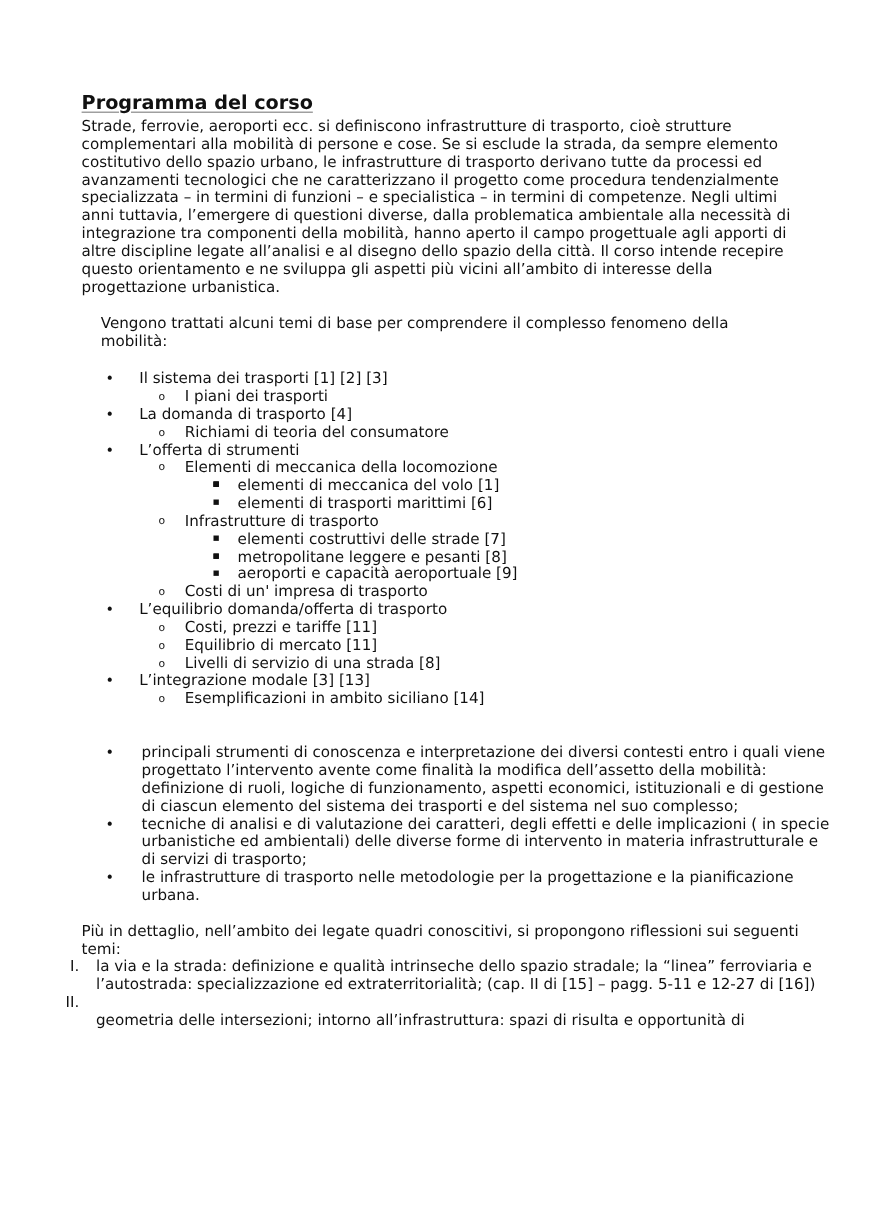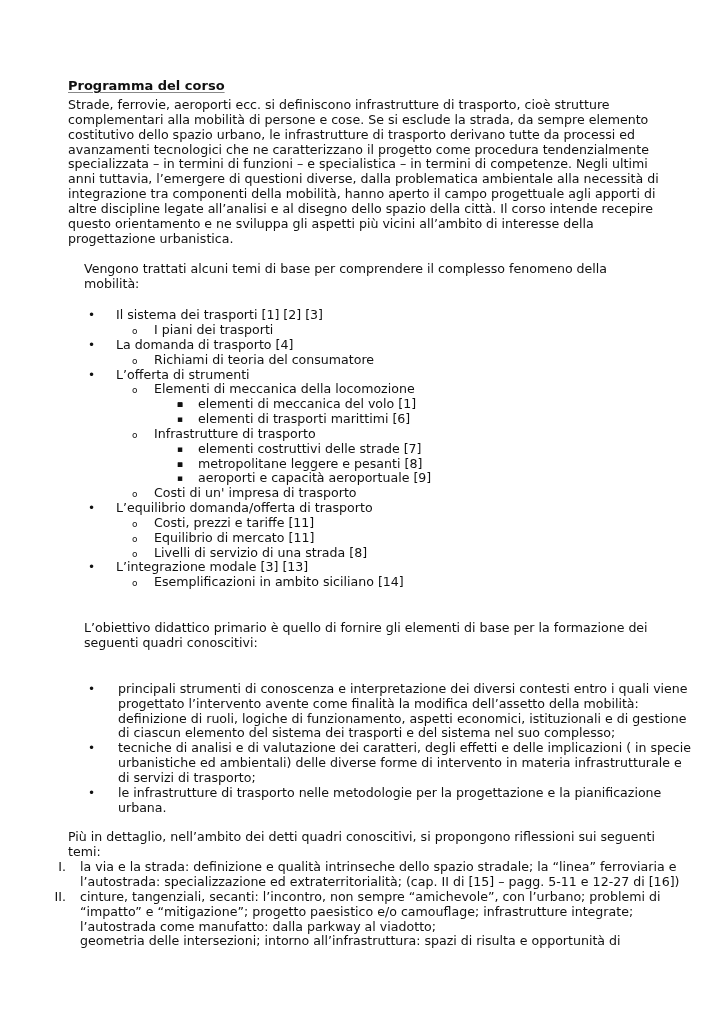--- a/index.html
+++ b/index.html
@@ -7,21 +7,21 @@
       width: 724px; height: 1024px; overflow: hidden; position: relative;
       font-family: "DejaVu Sans", sans-serif; color: #111;
       font-size: 12.6px;
     }
     .page { position: absolute; left: 68px; top: 64px; width: 600px; }
     .title {
       font-weight: bold; font-size: 13.4px; margin: 0; line-height: 18px;
       letter-spacing: -0.05px;
     }
     .subtitle {
-      font-size: 13px; margin: 12px 0 0 0; line-height: 20px;
+      font-size: 16px; margin: 12px 0 0 0; line-height: 20px;
       text-decoration: underline; text-decoration-color: #888; text-underline-offset: 2px;
     }
     .para { margin: 2px 0 0 0; line-height: 14.85px; }
     .lead { margin: 16px; line-height: 14.85px; }
     ul.topics { list-style: none; margin: 0; padding: 0; }
     .l1, .l2, .l3 { position: relative; line-height: 14.85px; }
     .l1 { padding-left: 30px; margin-left: 18px; }
     .l2 { padding-left: 22px; margin-left: 64px; }
     .l3 { padding-left: 21px; margin-left: 109px; }
     .bullet { position: absolute; left: 0; top: 0; font-size: 12px; }
@@ -64,45 +64,44 @@
       <li class="l2"><span class="bullet">o</span><span>Costi di un' impresa di trasporto</span></li>
       <li class="l1"><span class="bullet">•</span><span>L’equilibrio domanda/offerta di trasporto</span></li>
       <li class="l2"><span class="bullet">o</span><span>Costi, prezzi e tariffe [11]</span></li>
       <li class="l2"><span class="bullet">o</span><span>Equilibrio di mercato [11]</span></li>
       <li class="l2"><span class="bullet">o</span><span>Livelli di servizio di una strada [8]</span></li>
       <li class="l1"><span class="bullet">•</span><span>L’integrazione modale [3] [13]</span></li>
       <li class="l2"><span class="bullet">o</span><span>Esemplificazioni in ambito siciliano [14]</span></li>
     </ul>
 
   <div class="gap"></div>
-  <p class="lead">L’obiettivo didattico primario è quello di fornire gli elementi di base per la formazione dei seguenti quadri conoscitivi:</p>
   <div class="gap"></div>
 
   <ul class="objectives">
     <li class="obj">
       <span class="bullet">•</span>
       <span>principali strumenti di conoscenza e interpretazione dei diversi contesti entro i quali viene progettato l’intervento avente come finalità la modifica dell’assetto della mobilità: definizione di ruoli, logiche di funzionamento, aspetti economici, istituzionali e di gestione di ciascun elemento del sistema dei trasporti e del sistema nel suo complesso;</span>
     </li>
     <li class="obj">
       <span class="bullet">•</span>
       <span>tecniche di analisi e di valutazione dei caratteri, degli effetti e delle implicazioni ( in specie urbanistiche ed ambientali) delle diverse forme di intervento in materia infrastrutturale e di servizi di trasporto;</span>
     </li>
     <li class="obj">
       <span class="bullet">•</span>
       <span>le infrastrutture di trasporto nelle metodologie per la progettazione e la pianificazione urbana.</span>
     </li>
   </ul>
 
   <div class="gap"></div>
-  <p class="detail-lead">Più in dettaglio, nell’ambito dei detti quadri conoscitivi, si propongono riflessioni sui seguenti temi:</p>
+  <p class="detail-lead">Più in dettaglio, nell’ambito dei legate quadri conoscitivi, si propongono riflessioni sui seguenti temi:</p>
 
   <ol class="themes">
     <li class="theme">
       <span class="num">I.</span>
       <span>la via e la strada: definizione e qualità intrinseche dello spazio stradale; la “linea” ferroviaria e l’autostrada: specializzazione ed extraterritorialità; (cap. II di [15] – pagg. 5-11 e 12-27 di [16])</span>
     </li>
     <li class="theme">
       <span class="num">II.</span>
-      <span>cinture, tangenziali, secanti: l’incontro, non sempre “amichevole”, con l’urbano; problemi di “impatto” e “mitigazione”; progetto paesistico e/o camouflage; infrastrutture integrate; l’autostrada come manufatto: dalla parkway al viadotto;</span><br>
+      <br>
       <span>geometria delle intersezioni; intorno all’infrastruttura: spazi di risulta e opportunità di</span>
     </li>
   </ol>
 </div>
 
 </body></html>

